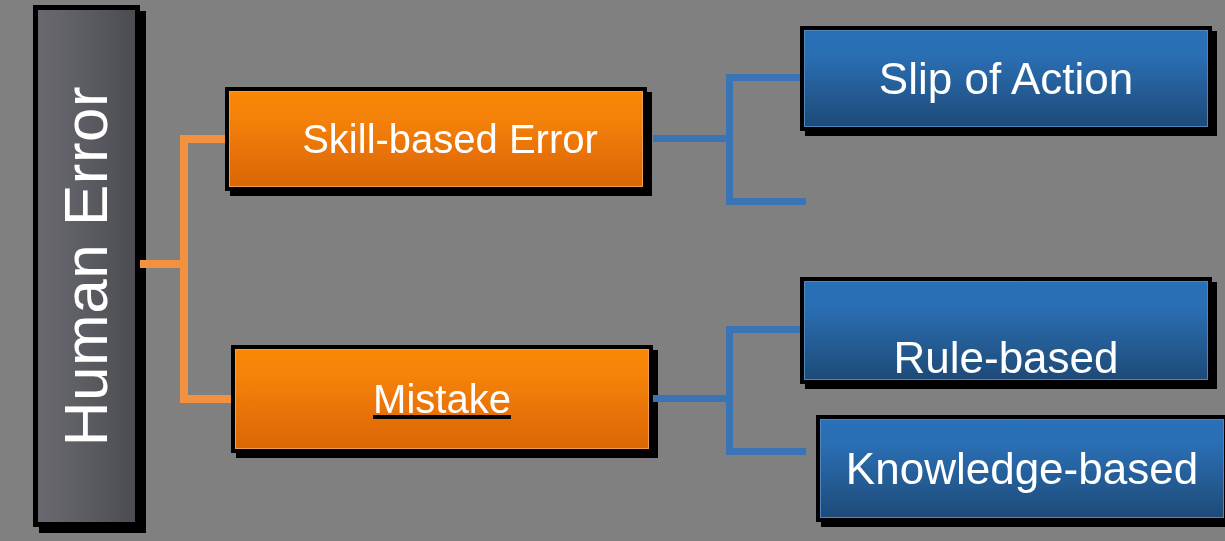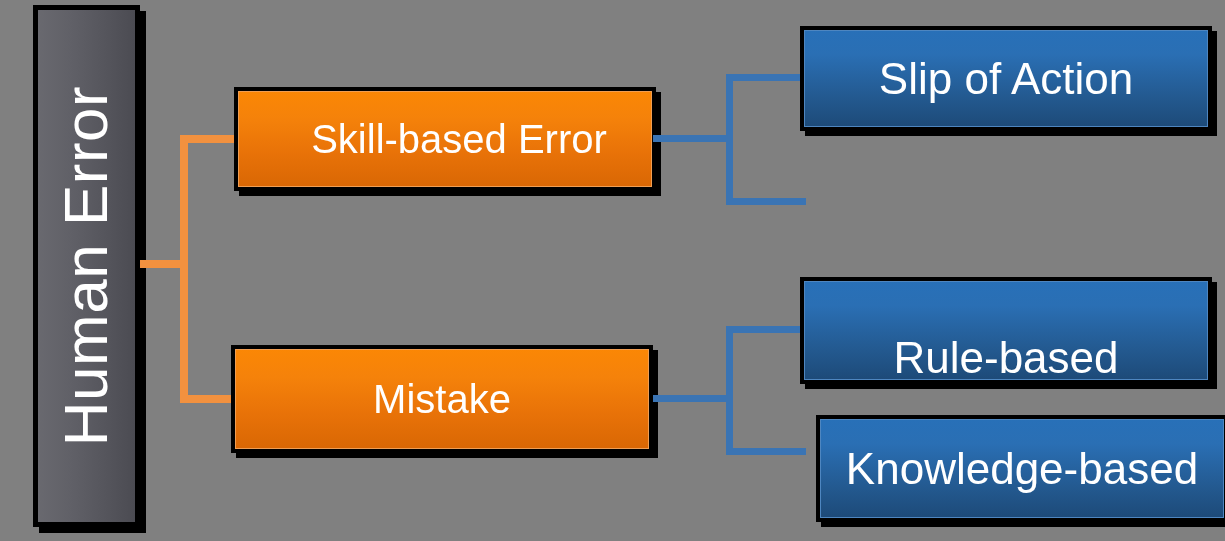--- a/index.html
+++ b/index.html
@@ -104,25 +104,25 @@
   </div>
 
   <div class="conn conn-orange" style="left:140px; top:260px; width:46px; height:8px;"></div>
 
   <div class="conn conn-orange" style="left:180px; top:135px; width:8px; height:268px;"></div>
 
   <div class="conn conn-orange" style="left:180px; top:135px; width:55px; height:8px;"></div>
 
   <div class="conn conn-orange" style="left:180px; top:395px; width:55px; height:8px;"></div>
 
-  <div class="node-orange" style="left:234px; top:87px; width:422px; height:104px;padding-left:28px;">
+  <div class="node-orange" style="left:225px; top:87px; width:422px; height:104px;padding-left:28px;">
     <span class="node-label">Skill-based Error</span>
   </div>
 
-  <div class="node-orange" style="left:231px; top:345px; width:422px; height:108px;">
+  <div class="node-orange" style="left:231px; top:345px; width:422px; height:108px;text-decoration:underline;">
     <span class="node-label">Mistake</span>
   </div>
 
   <div class="conn conn-blue" style="left:653px; top:135px; width:80px; height:7px;"></div>
   <div class="conn conn-blue" style="left:726px; top:74px; width:7px; height:131px;"></div>
   <div class="conn conn-blue" style="left:726px; top:74px; width:80px; height:7px;"></div>
   <div class="conn conn-blue" style="left:726px; top:198px; width:80px; height:7px;"></div>
 
   <div class="conn conn-blue" style="left:653px; top:395px; width:80px; height:7px;"></div>
   <div class="conn conn-blue" style="left:726px; top:326px; width:7px; height:129px;"></div>

